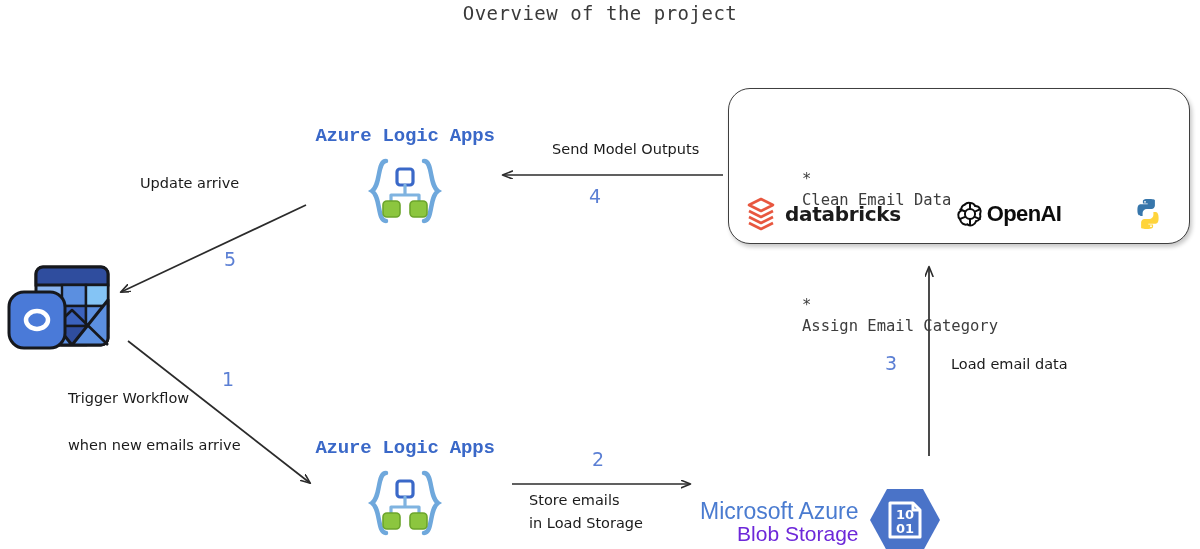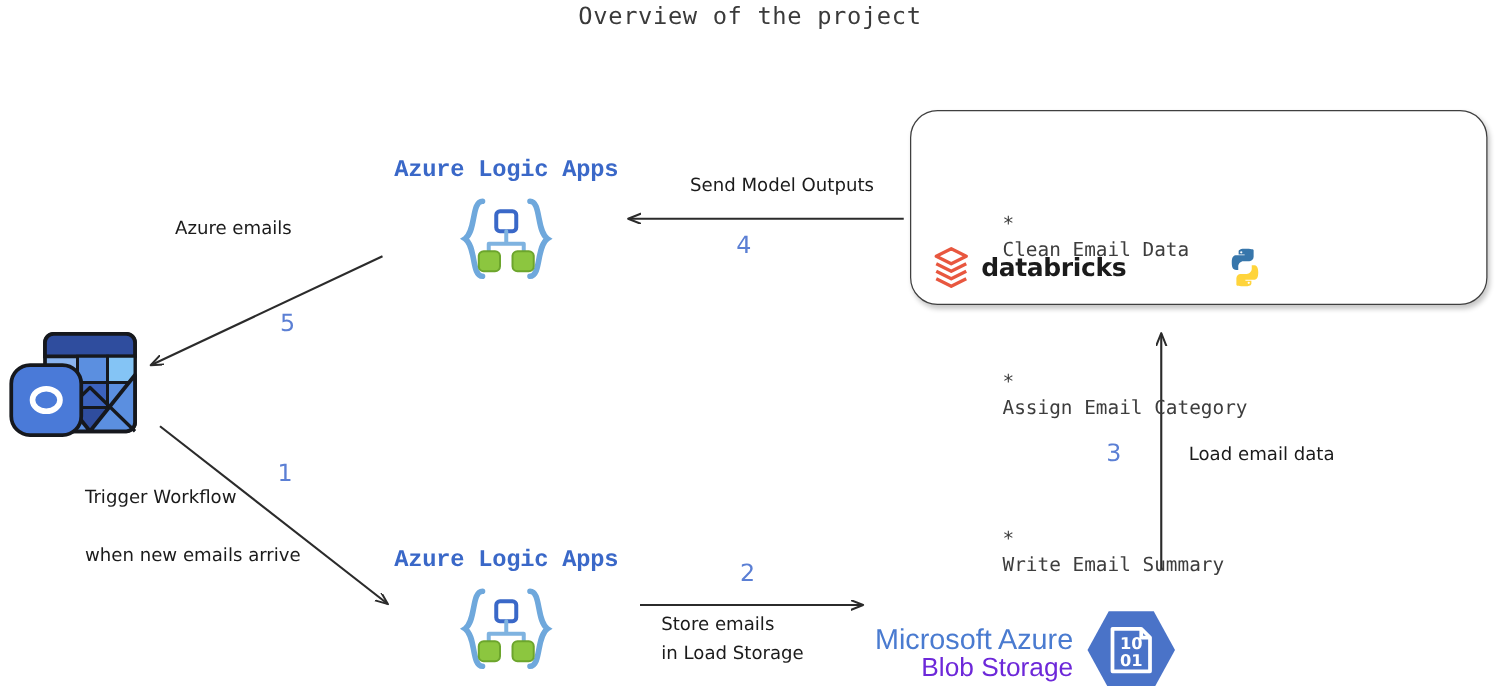--- a/index.html
+++ b/index.html
@@ -134,21 +134,21 @@
     <line x1="128" y1="341" x2="310" y2="483" stroke="#2b2b2b" stroke-width="1.7" marker-end="url(#ah)"></line>
 
     <line x1="512" y1="484" x2="690" y2="484" stroke="#2b2b2b" stroke-width="1.7" marker-end="url(#ah)"></line>
 
     <line x1="929" y1="456" x2="929" y2="267" stroke="#2b2b2b" stroke-width="1.7" marker-end="url(#ah)"></line>
   </svg>
 
   <div class="abs hand" style="left:536px; top:140px;margin-left:16px;">Send Model Outputs</div>
   <div class="abs stepnum" style="left:589px; top:185px;">4</div>
 
-  <div class="abs hand" style="left:140px; top:174px;">Azure emails</div>
+  <div class="abs hand" style="left:140px; top:174px;">Update arrive</div>
   <div class="abs stepnum" style="left:224px; top:248px;">5</div>
 
   <div class="abs stepnum" style="left:222px; top:368px;">1</div>
   <div class="abs hand" style="left:68px; top:389px;">Trigger Workflow</div>
   <div class="abs hand" style="left:68px; top:436px;">when new emails arrive</div>
 
   <div class="abs stepnum" style="left:592px; top:448px;">2</div>
   <div class="abs hand" style="left:529px; top:491px;">Store emails</div>
   <div class="abs hand" style="left:529px; top:514px;">in Load Storage</div>
 
@@ -224,40 +224,53 @@
 
   <div class="abs" id="task-list">
     <div>
       <span>* </span>
       <span>Clean Email Data</span>
     </div>
     <div>
       <span>* </span>
       <span>Assign Email Category</span>
     </div>
-    <div>
-      <span>* </span>
-      <span>Write Email Summary</span>
-    </div>
   </div>
 
   <div class="abs" id="logo-row">
 
     <div class="logo-cell" style="width:196px;">
       <svg width="30" height="34" viewBox="0 0 30 34">
         <g fill="none" stroke="#e8573f" stroke-width="2.6" stroke-linejoin="round">
           <path d="M15,2 L27,8 L15,14 L3,8 Z"></path>
           <path d="M3,14 L15,20 L27,14"></path>
           <path d="M3,20 L15,26 L27,20"></path>
           <path d="M3,26 L15,32 L27,26"></path>
         </g>
       </svg>
       <span class="databricks-word">databricks</span>
     </div>
 
+    <div class="logo-cell" style="width:158px;">
+      <svg width="30" height="30" viewBox="0 0 32 32">
+        <g fill="none" stroke="#0c0c0c" stroke-width="2.1" stroke-linecap="round" stroke-linejoin="round">
+          <path d="M16,4.2 a6,6 0 0 1 5.6,3.2"></path>
+          <path d="M21.6,7.4 a6,6 0 0 1 5.2,8.8"></path>
+          <path d="M26.8,16.2 a6,6 0 0 1 -4.4,7.6"></path>
+          <path d="M22.4,23.8 a6,6 0 0 1 -9.2,3.3"></path>
+          <path d="M13.2,27.1 a6,6 0 0 1 -7.6,-5.1"></path>
+          <path d="M5.6,22 a6,6 0 0 1 1.1,-9.9"></path>
+          <path d="M6.7,12.1 a6,6 0 0 1 3.7,-6.1"></path>
+          <path d="M10.4,6 a6,6 0 0 1 5.6,-1.8"></path>
+          <circle cx="16" cy="16" r="5.4"></circle>
+          <path d="M16,10.6 L16,4.8 M21.2,13.4 L26.4,11 M21,19.1 L26.6,21.4 M16,21.4 L16,27.2 M10.9,19 L5.5,21.3 M11,13.3 L5.6,11.2"></path>
+        </g>
+      </svg>
+      <span class="openai-word">OpenAI</span>
+    </div>
 
     <div class="logo-cell">
       <svg width="36" height="36" viewBox="0 0 36 36">
         <path d="M17.6,3 C12.6,3 12.9,5.2 12.9,5.2 l0,2.3 4.8,0 0,0.7 -6.7,0 C9.1,8.2 7.4,9.2 7.4,14 c0,4.8 1.5,5.9 3.5,5.9 l1.7,0 0,-2.9 c0,-2.2 1.9,-4.1 4.1,-4.1 l4.8,0 c1.9,0 3.4,-1.6 3.4,-3.5 l0,-5.2 C24.9,3.4 23,3 17.6,3 Z M15,4.9 a0.9,0.9 0 1 1 0,1.8 0.9,0.9 0 0 1 0,-1.8 Z" fill="#3776ab"></path>
         <path d="M18.4,33 c5,0 4.7,-2.2 4.7,-2.2 l0,-2.3 -4.8,0 0,-0.7 6.7,0 c1.9,0 3.6,-1 3.6,-5.8 0,-4.8 -1.5,-5.9 -3.5,-5.9 l-1.7,0 0,2.9 c0,2.2 -1.9,4.1 -4.1,4.1 l-4.8,0 c-1.9,0 -3.4,1.6 -3.4,3.5 l0,5.2 C11.1,32.6 13,33 18.4,33 Z M21,31.1 a0.9,0.9 0 1 1 0,-1.8 0.9,0.9 0 0 1 0,1.8 Z" fill="#ffd43b"></path>
       </svg>
     </div>
   </div>
 
 </div>

